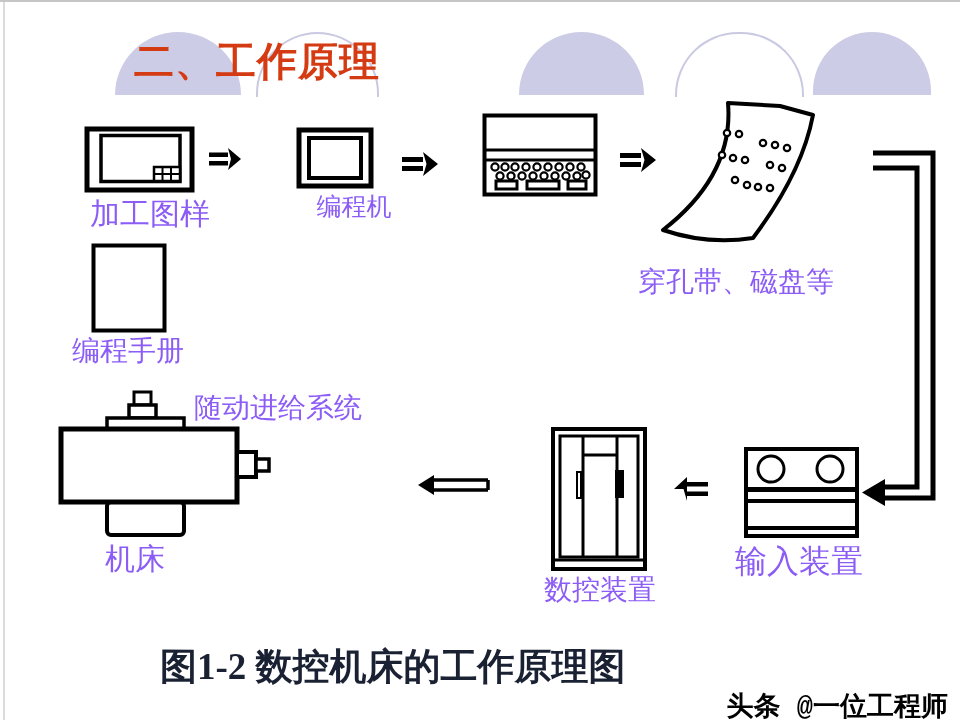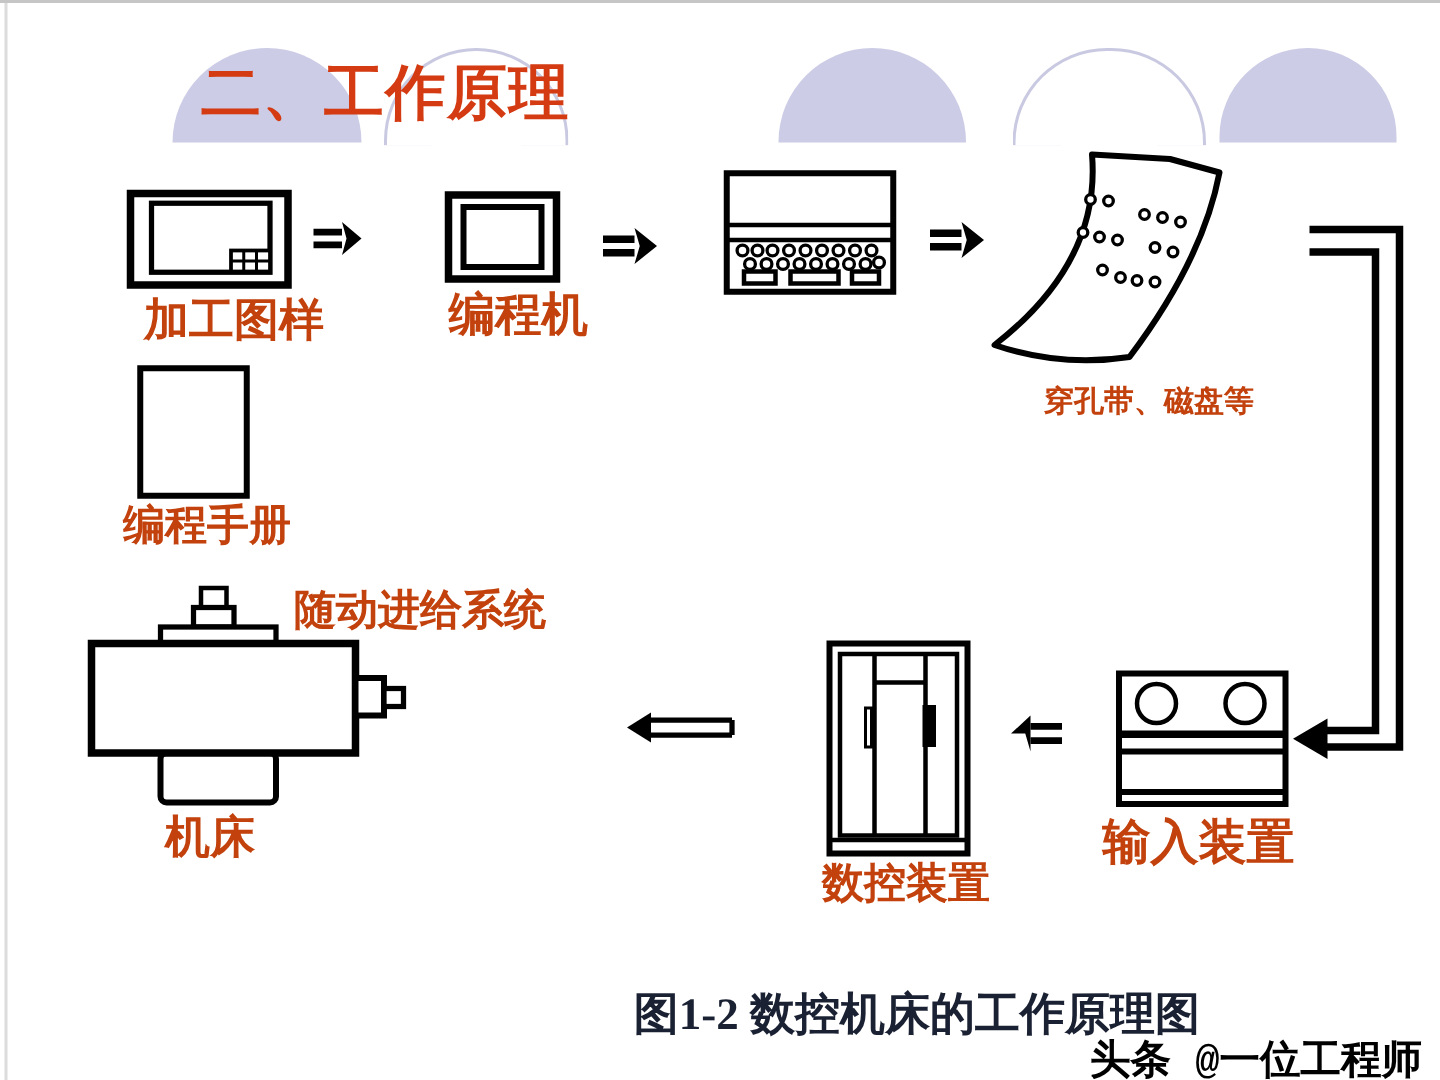--- a/index.html
+++ b/index.html
@@ -12,27 +12,27 @@
 
   .dome{position:absolute;top:32px;height:63px;border-radius:63px 63px 0 0;}
   .dome.filled{background:#cccce6;}
   .dome.outline{background:#ffffff;border:2px solid #c9c9e2;border-bottom:none;}
 
   .title{
     position:absolute;left:134px;top:34px;margin:0;z-index:3;
     font-size:40px;font-weight:700;color:#d43b12;letter-spacing:1px;white-space:nowrap;text-align:right;
   }
   .label{
-    position:absolute;z-index:2;font-weight:700;color:#c2410c;
-    text-align:right;white-space:nowrap;line-height:1.1;
+    position:absolute;z-index:2;font-weight:400;color:#8b5cf6;
+    text-align:center;white-space:nowrap;line-height:1.1;
   }
   .node{position:absolute;z-index:2;}
   .caption{
-    position:absolute;left:160px;top:656px;width:640px;text-align:right;
-    font-size:30px;font-weight:700;color:#1a2133;white-space:nowrap;z-index:2;
+    position:absolute;left:160px;top:642px;width:640px;text-align:left;
+    font-size:37px;font-weight:700;color:#1a2133;white-space:nowrap;z-index:2;
   }
   .watermark{
     position:absolute;right:12px;top:664px;z-index:2;
     font-family:Liberation Mono, monospace;
     font-size:27px;font-weight:700;color:#000000;
     text-shadow:2px 2px 0 #ffffff;white-space:nowrap;margin-top:24px;
   }
   svg{display:block;overflow:visible;}
 </style>
 </head>
@@ -63,21 +63,21 @@
   <svg class="node" style="left:209px;top:148px" width="32" height="22" viewBox="0 0 32 22">
     <rect x="0" y="4.5" width="19" height="4.5" fill="#000"></rect>
     <rect x="0" y="13" width="19" height="4.5" fill="#000"></rect>
     <polygon points="19,0 32,11 19,22 22,11" fill="#000"></polygon>
   </svg>
 
   <svg class="node" style="left:296px;top:127px" width="78" height="62" viewBox="0 0 78 62">
     <rect x="3" y="3" width="72" height="56" fill="#fff" stroke="#000" stroke-width="5"></rect>
     <rect x="13" y="11" width="52" height="40" fill="#fff" stroke="#000" stroke-width="4"></rect>
   </svg>
-  <div class="label" style="left:292px;top:193px;width:100px;font-size:31px">编程机</div>
+  <div class="label" style="left:304px;top:193px;width:100px;font-size:25px">编程机</div>
 
   <svg class="node" style="left:402px;top:152px" width="36" height="24" viewBox="0 0 36 24">
     <rect x="0" y="5" width="21" height="5" fill="#000"></rect>
     <rect x="0" y="14" width="21" height="5" fill="#000"></rect>
     <polygon points="21,0 36,12 21,24 24.5,12" fill="#000"></polygon>
   </svg>
 
   <svg class="node" style="left:482px;top:113px" width="116" height="84" viewBox="0 0 116 84">
     <rect x="2.5" y="2.5" width="111" height="79" fill="#fff" stroke="#000" stroke-width="4"></rect>
     <line x1="2.5" y1="37" x2="113.5" y2="37" stroke="#000" stroke-width="3"></line>
@@ -127,21 +127,21 @@
         <circle cx="81" cy="63" r="3.2"></circle>
         <circle cx="93" cy="65" r="3.2"></circle>
       <circle cx="118" cy="70" r="3.2"></circle>
         <circle cx="130" cy="73" r="3.2"></circle>
       <circle cx="83" cy="85" r="3.2"></circle>
         <circle cx="95" cy="90" r="3.2"></circle>
       <circle cx="106" cy="92" r="3.2"></circle>
         <circle cx="118" cy="93" r="3.2"></circle>
     </g>
   </svg>
-  <div class="label" style="left:636px;top:257px;width:200px;font-size:20px">穿孔带、磁盘等</div>
+  <div class="label" style="left:636px;top:267px;width:200px;font-size:28px">穿孔带、磁盘等</div>
 
   <svg class="node" style="left:853px;top:138px" width="92" height="372" viewBox="0 0 92 372">
     <path d="M20,15 L80,15 L80,360 L31,360" fill="none" stroke="#000" stroke-width="5"></path>
     <path d="M20,30 L64,30 L64,349 L31,349" fill="none" stroke="#000" stroke-width="5"></path>
     <polygon points="9,354.5 32,341 32,368" fill="#000"></polygon>
   </svg>
 
   <svg class="node" style="left:91px;top:243px" width="76" height="90" viewBox="0 0 76 90">
     <rect x="2.5" y="2.5" width="71" height="85" fill="#fff" stroke="#000" stroke-width="4"></rect>
   </svg>

